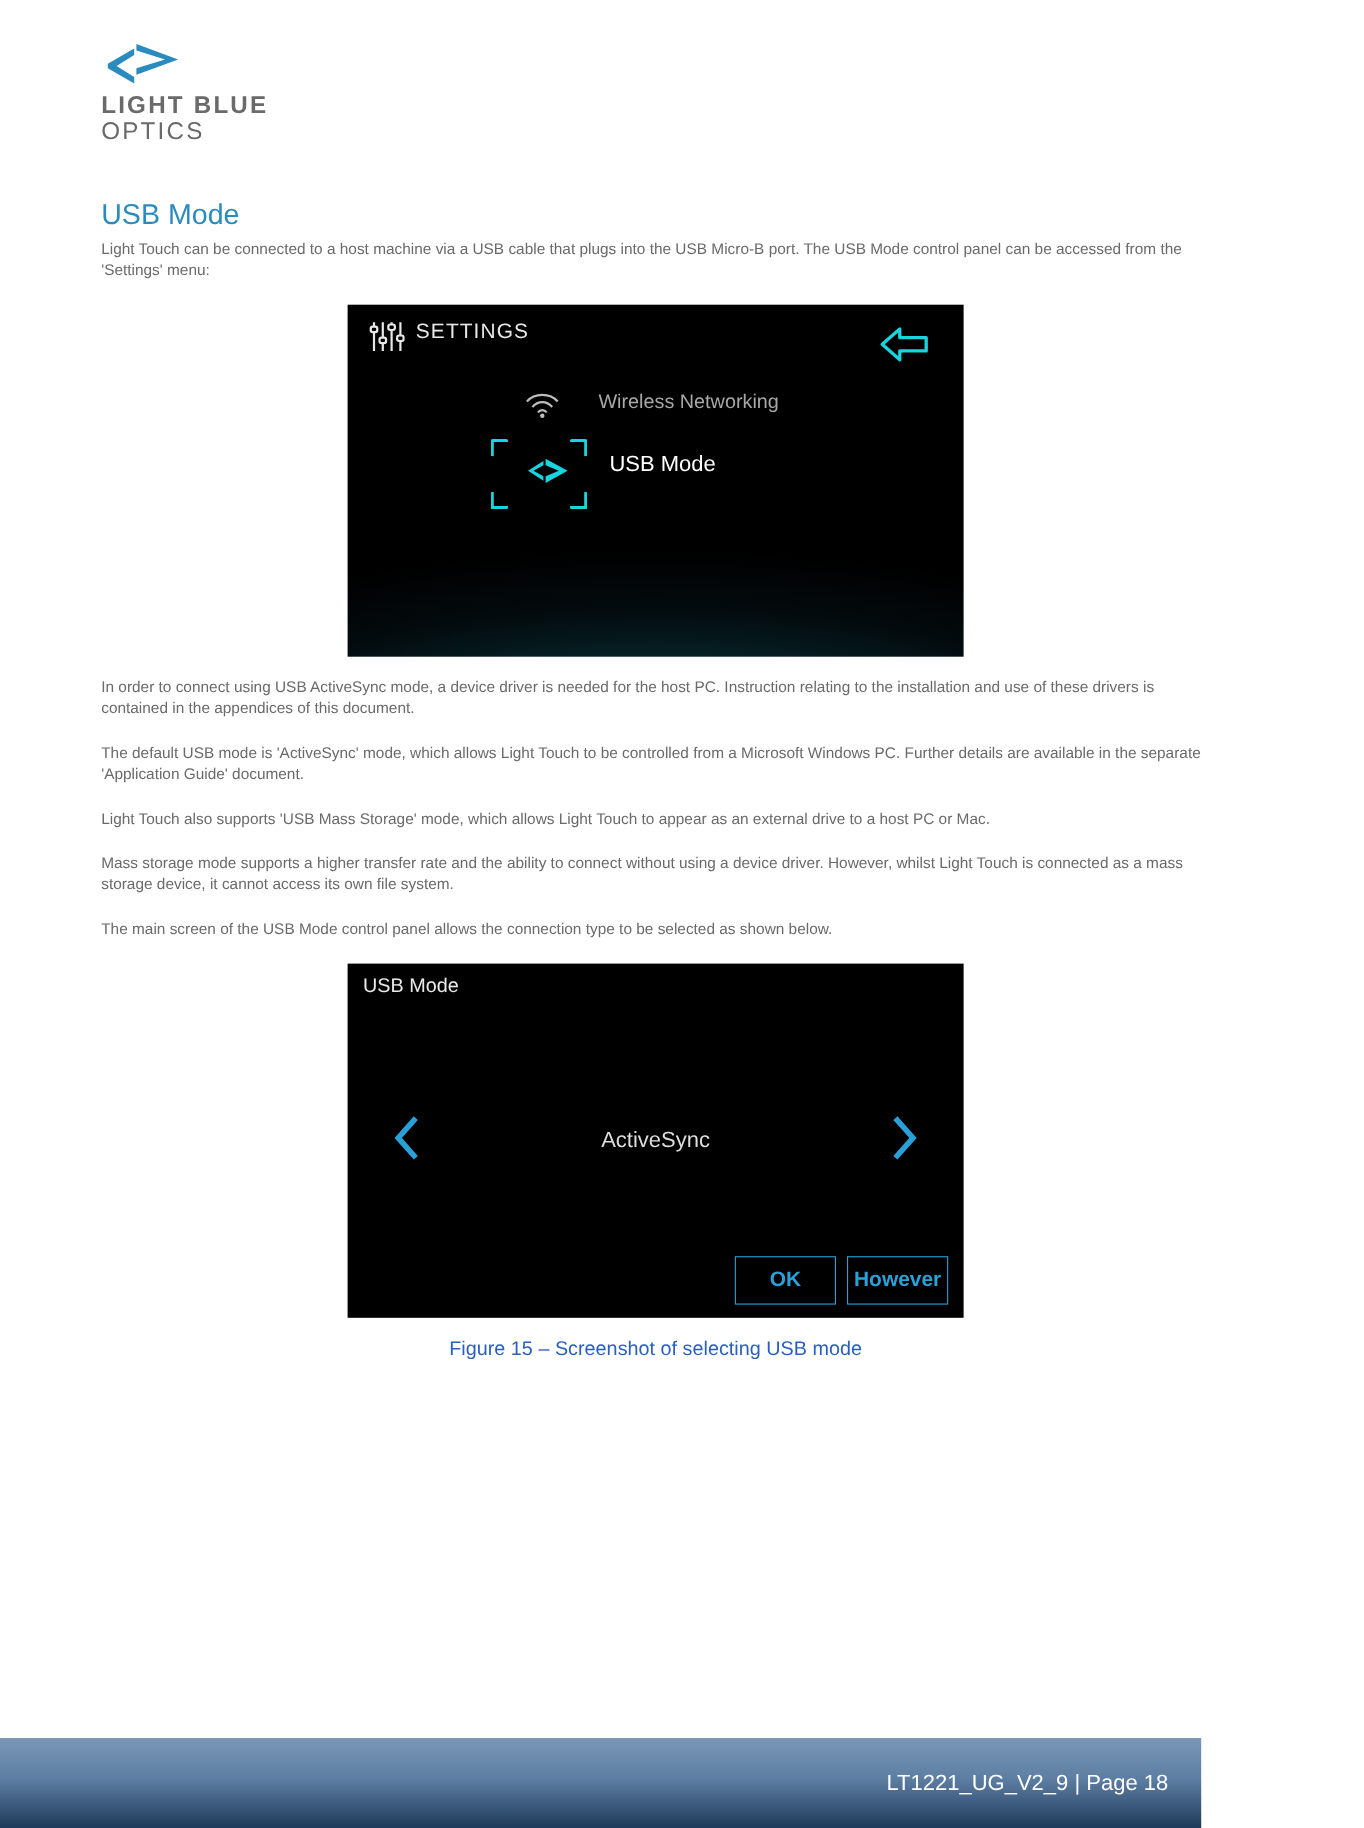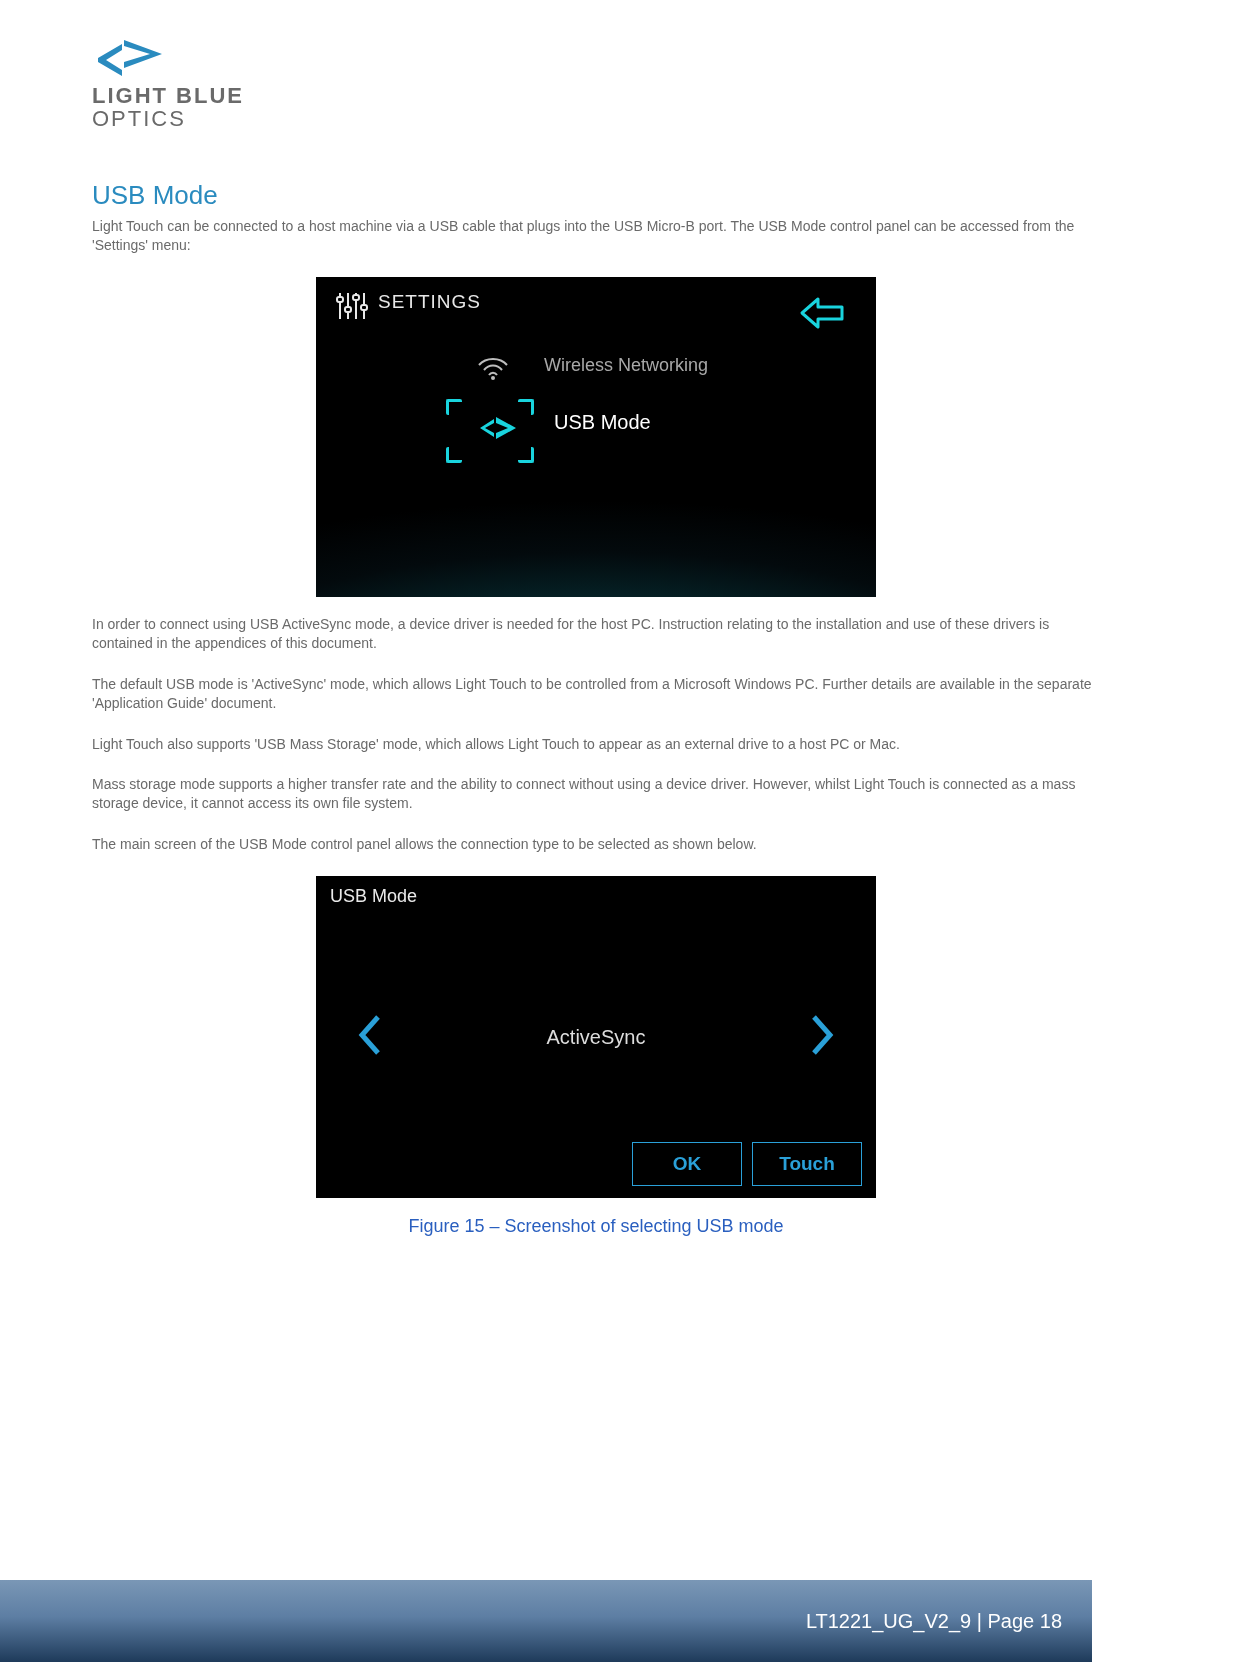--- a/index.html
+++ b/index.html
@@ -102,21 +102,21 @@
     color:#ddd; font-size:20px;
   }
   .shot2 .chev { position:absolute; top:50%; transform:translateY(-50%); }
   .shot2 .chev.left  { left: 38px; }
   .shot2 .chev.right { right: 38px; }
   .shot2 .btn-row {
     position:absolute; bottom:12px; right:14px;
     display:flex; gap:10px;
   }
   .shot2 .btn {
-    width:110px; height:44px;
+    width:92px; height:44px;
     border:1px solid #2aa0d8;
     color:#2aa0d8;
     display:flex; align-items:center; justify-content:center;
     font-size:19px; font-weight:600;
     background:#000;
   }
 
   
   .footer {
     width: 1092px; height: 82px;
@@ -217,21 +217,21 @@
           </svg>
       </div>
       <div class="mode-label">ActiveSync</div>
       <div class="chev right">
         <svg width="30" height="48" viewBox="0 0 30 48">
             <path d="M6 6 L22 24 L6 42" fill="none" stroke="#2aa0d8" stroke-width="5"></path>
           </svg>
       </div>
       <div class="btn-row">
         <div class="btn">OK</div>
-        <div class="btn">Touch</div>
+        <div class="btn">However</div>
       </div>
     </div>
   </div>
   <div class="caption">Figure 15 – Screenshot of selecting USB mode</div>
 
 </div>
 
 <div class="footer">
   <span>LT1221_UG_V2_9 | Page 18</span>
 </div>

